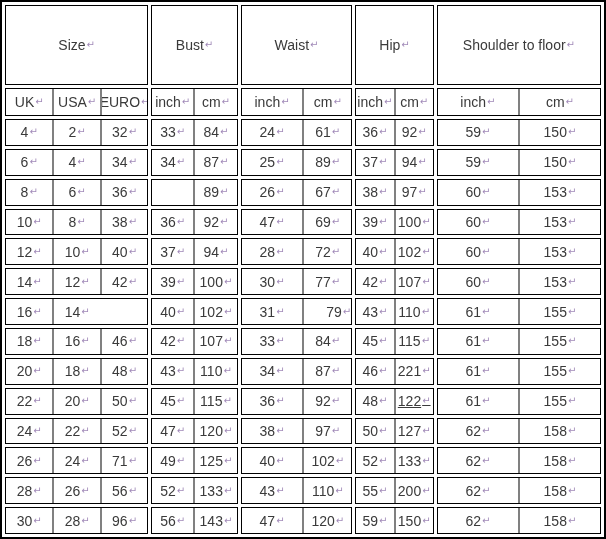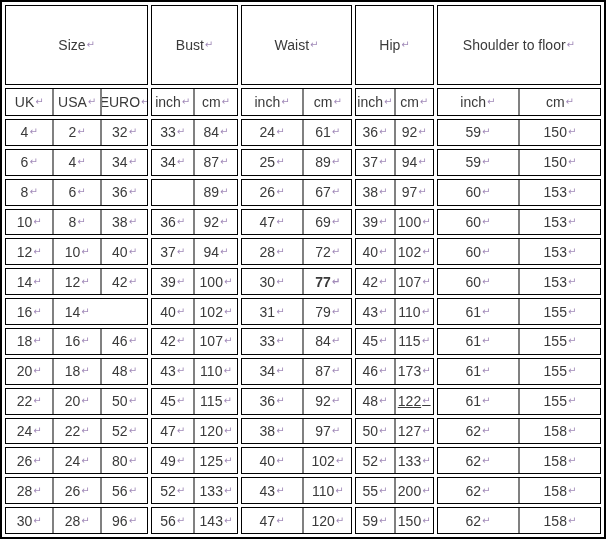--- a/index.html
+++ b/index.html
@@ -246,21 +246,21 @@
       <div class="block row">
         <div class="cell" style="flex: 48 1 0px;">
           <span class="value">26</span>
           <span class="mark">↵</span>
         </div>
         <div class="cell" style="flex: 47 1 0px;">
           <span class="value">24</span>
           <span class="mark">↵</span>
         </div>
         <div class="cell" style="flex: 47 1 0px;">
-          <span class="value">80</span>
+          <span class="value">71</span>
           <span class="mark">↵</span>
         </div>
       </div>
       <div class="block row">
         <div class="cell" style="flex: 48 1 0px;">
           <span class="value">28</span>
           <span class="mark">↵</span>
         </div>
         <div class="cell" style="flex: 47 1 0px;">
           <span class="value">26</span>
@@ -505,31 +505,31 @@
         <div class="cell" style="flex: 49 1 0px;">
           <span class="value">72</span>
           <span class="mark">↵</span>
         </div>
       </div>
       <div class="block row">
         <div class="cell" style="flex: 63 1 0px;">
           <span class="value">30</span>
           <span class="mark">↵</span>
         </div>
-        <div class="cell" style="flex: 49 1 0px; font-weight: bold;">
+        <div class="cell" style="flex: 49 1 0px;">
           <span class="value">77</span>
           <span class="mark">↵</span>
         </div>
       </div>
       <div class="block row">
         <div class="cell" style="flex: 63 1 0px;">
           <span class="value">31</span>
           <span class="mark">↵</span>
         </div>
-        <div class="cell" style="flex: 49 1 0px;">
+        <div class="cell" style="flex: 49 1 0px; justify-content: flex-end;">
           <span class="value">79</span>
           <span class="mark">↵</span>
         </div>
       </div>
       <div class="block row">
         <div class="cell" style="flex: 63 1 0px;">
           <span class="value">33</span>
           <span class="mark">↵</span>
         </div>
         <div class="cell" style="flex: 49 1 0px;">
@@ -692,21 +692,21 @@
           <span class="value">115</span>
           <span class="mark">↵</span>
         </div>
       </div>
       <div class="block row">
         <div class="cell" style="flex: 39 1 0px;">
           <span class="value">46</span>
           <span class="mark">↵</span>
         </div>
         <div class="cell" style="flex: 39 1 0px;">
-          <span class="value">173</span>
+          <span class="value">221</span>
           <span class="mark">↵</span>
         </div>
       </div>
       <div class="block row">
         <div class="cell" style="flex: 39 1 0px;">
           <span class="value">48</span>
           <span class="mark">↵</span>
         </div>
         <div class="cell" style="flex: 39 1 0px; text-decoration: underline;">
           <span class="value">122</span>

